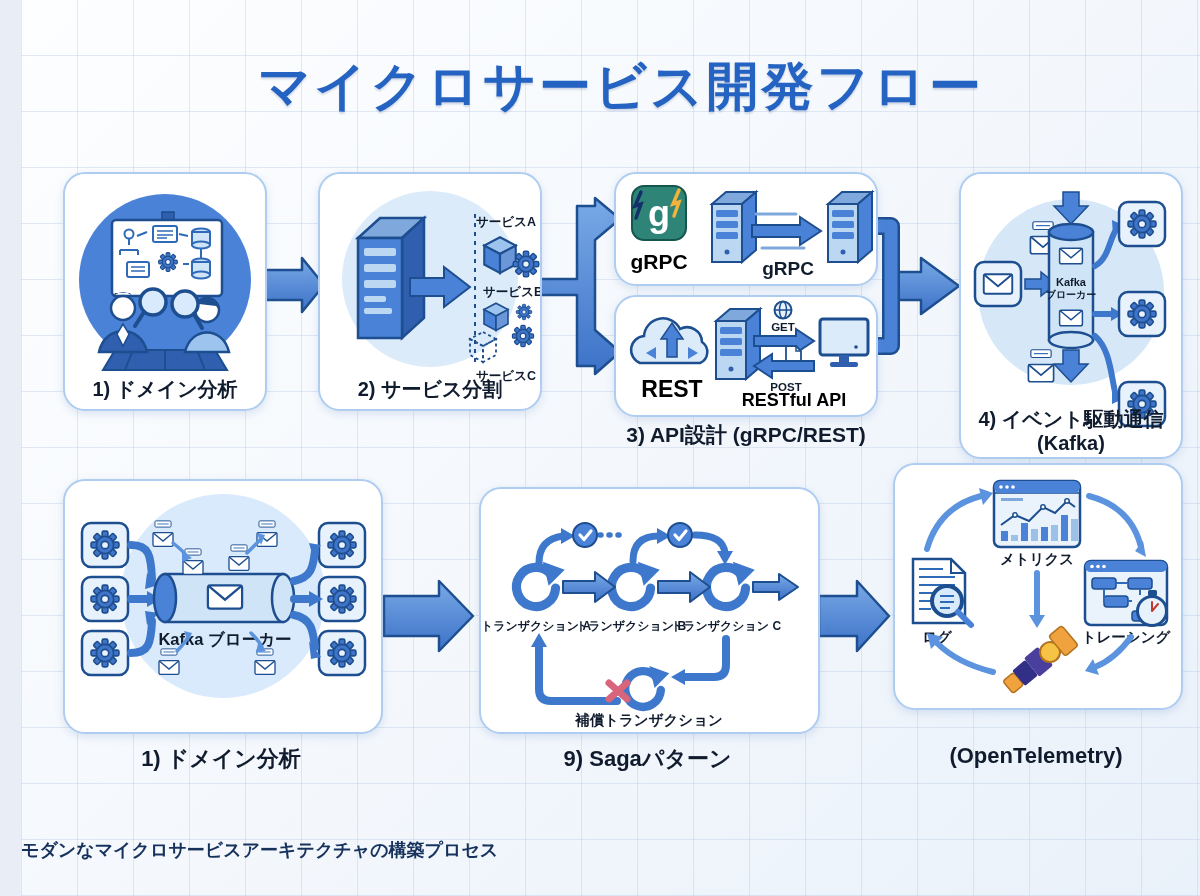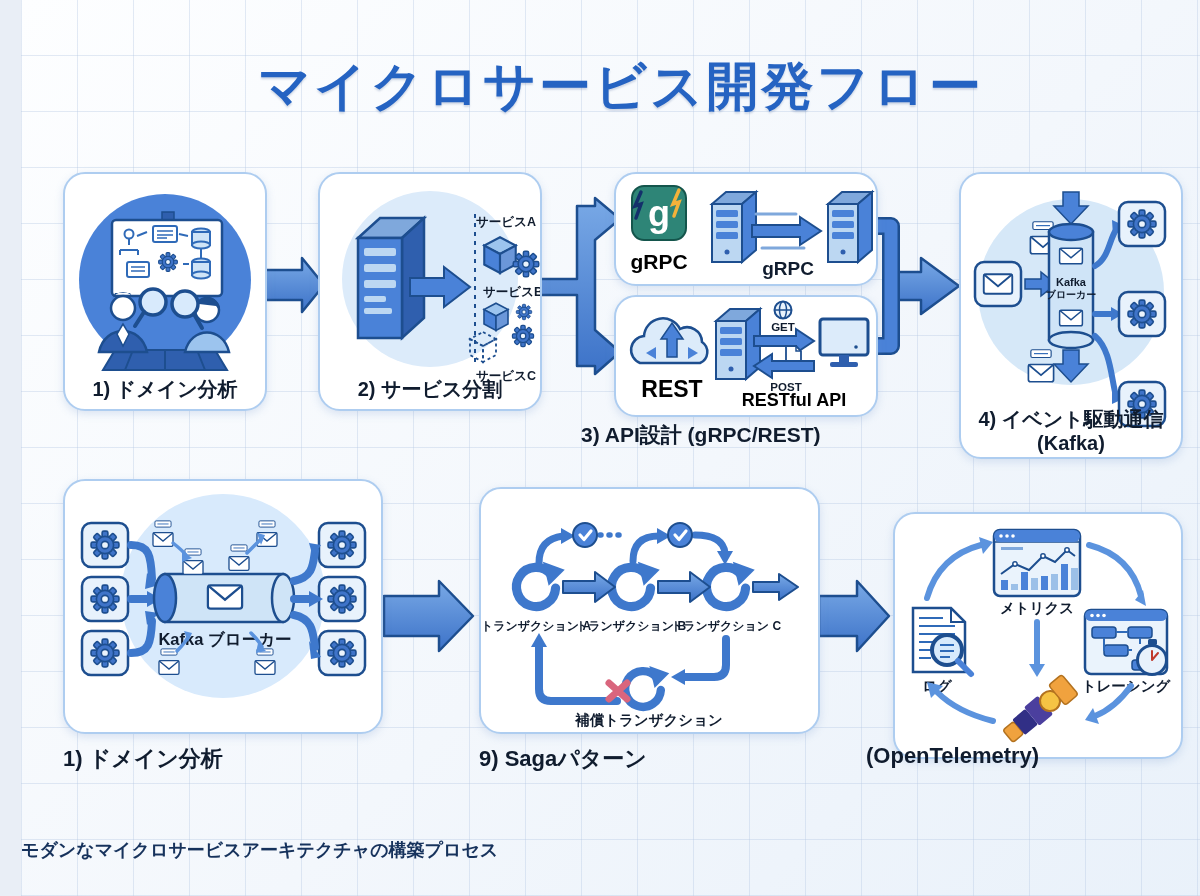--- a/index.html
+++ b/index.html
@@ -8,21 +8,21 @@
     background:
       repeating-linear-gradient(0deg, rgba(184,202,228,.40) 0 1px, transparent 1px 56px),
       repeating-linear-gradient(90deg, rgba(184,202,228,.40) 0 1px, transparent 1px 56px),
       linear-gradient(135deg,#fdfeff 0%,#f3f7fc 55%,#e9f1fa 100%); margin-left: 21px;}
   .title{position:absolute;top:52px;left:0;width:100%;text-align:center;
     font-size:52px;font-weight:800;color:#2563c2;letter-spacing:3px;
     text-shadow:0 2px 2px rgba(30,60,120,.18);}
   .card{position:absolute;background:#ffffff;border:2.5px solid #aecdf0;
     border-radius:22px;box-shadow:0 3px 9px rgba(110,145,200,.22);}
   .card svg{display:block;}
-  .cap{position:absolute;font-weight:700;font-size:21px;color:#101c2e;text-align:left;line-height:28px;}
+  .cap{position:absolute;font-weight:700;font-size:21px;color:#101c2e;text-align:center;line-height:28px;}
   .cap.big{font-size:22px;}
   .caption{position:absolute;top:838px;left:0;width:100%;text-align:left;
     font-size:18px;font-weight:700;color:#16325c;font-family:Liberation Mono, monospace;}
   svg text{font-family:"Liberation Sans",sans-serif;}
   .overlay{position:absolute;left:0;top:0;z-index:1;pointer-events:none;}
   .card,.cap,.title,.caption{z-index:2;}
 </style>
 </head>
 <body>
 
@@ -366,21 +366,21 @@
         <polygon points="204,180 190,188 204,196"></polygon>
         <polygon points="50,158 58,144 66,158"></polygon>
       </g>
       <use href="#loop" transform="translate(162,200) scale(1.05)"></use>
       <path d="M128,194 L146,210 M146,194 L128,210" stroke="#d9657d" stroke-width="7" stroke-linecap="round"></path>
       <text x="168" y="236" text-anchor="middle" font-size="14.5" font-weight="bold" fill="#101c2e">補償トランザクション</text>
     </svg>
   </div>
   <div class="cap big" style="left:458px;top:745px;width:337px">9) Sagaパターン</div>
 
-  <div class="card" style="left:872px;top:512px;width:286px;height:243px">
+  <div class="card" style="left:872px;top:463px;width:286px;height:243px">
     <svg width="286" height="243" viewBox="0 0 286 243">
       <g>
         <rect x="99" y="16" width="86" height="66" rx="6" fill="#eaf3fc" stroke="#1d4e8f" stroke-width="2.5"></rect>
         <path d="M99,28 h86" stroke="#1d4e8f" stroke-width="1.5"></path>
         <rect x="99" y="16" width="86" height="12" rx="6" fill="#4a82d8"></rect>
         <circle cx="106" cy="22" r="1.8" fill="#fff"></circle>
           <circle cx="112" cy="22" r="1.8" fill="#fff"></circle>
           <circle cx="118" cy="22" r="1.8" fill="#fff"></circle>
         <rect x="106" y="33" width="22" height="3" fill="#7fa8dc"></rect>
         <g fill="#4a82d8">

